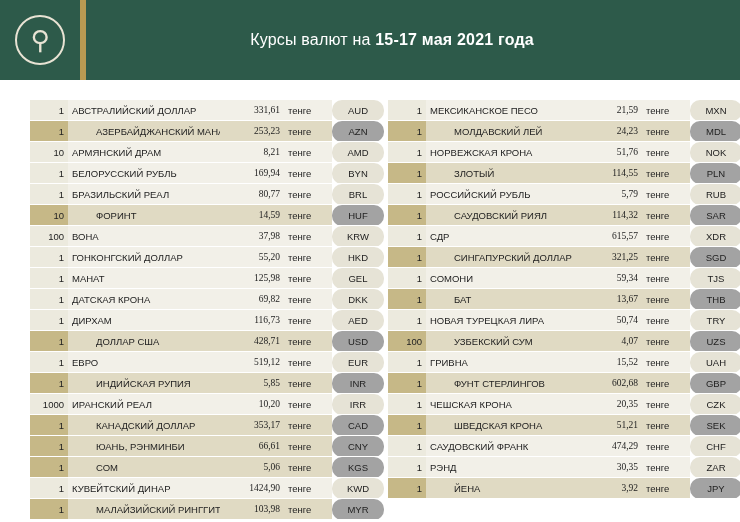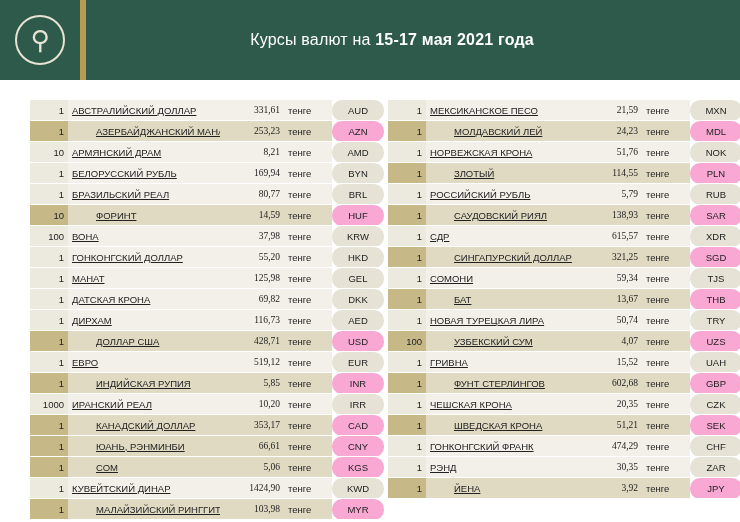--- a/index.html
+++ b/index.html
@@ -115,21 +115,20 @@
   }
   td.qty.hl {
     background: #c6b887;
   }
   td.name {
     width: 144px;
     background: #f2f0e8;
     text-align: left;
     padding-left: 8px;
     font-size: 9.5px;
-    text-decoration: underline;
   }
   td.name.hl {
     background: #e0dac3;
     padding-left: 28px;
   }
   td.rate {
     width: 56px;
     text-align: right;
     background: #f2f0e8;
     padding-right: 8px;
@@ -153,21 +152,21 @@
   }
   td.code {
     width: 44px;
     text-align: center;
     background: #e6e3d6;
     color: #333333;
     font-size: 9.5px;
     border-radius: 10px;
   }
   td.code.hl {
-    background: #f9a8d4;
+    background: #a3a3a3;
   }
 
   
   .col-inner {
     border-left: 0px solid transparent;
   }
 </style>
 </head>
 <body>
 
@@ -369,21 +368,21 @@
               <tr>
                 <td class="qty">1</td>
                 <td class="name">РОССИЙСКИЙ РУБЛЬ</td>
                 <td class="rate">5,79</td>
                 <td class="unit">тенге</td>
                 <td class="code">RUB</td>
               </tr>
               <tr>
                 <td class="qty hl">1</td>
                 <td class="name hl">САУДОВСКИЙ РИЯЛ</td>
-                <td class="rate hl">138,93</td>
+                <td class="rate hl">114,32</td>
                 <td class="unit hl">тенге</td>
                 <td class="code hl">SAR</td>
               </tr>
               <tr>
                 <td class="qty">1</td>
                 <td class="name">СДР</td>
                 <td class="rate">615,57</td>
                 <td class="unit">тенге</td>
                 <td class="code">XDR</td>
               </tr>
@@ -445,21 +444,21 @@
               </tr>
               <tr>
                 <td class="qty hl">1</td>
                 <td class="name hl">ШВЕДСКАЯ КРОНА</td>
                 <td class="rate hl">51,21</td>
                 <td class="unit hl">тенге</td>
                 <td class="code hl">SEK</td>
               </tr>
               <tr>
                 <td class="qty">1</td>
-                <td class="name">ГОНКОНГСКИЙ ФРАНК</td>
+                <td class="name">САУДОВСКИЙ ФРАНК</td>
                 <td class="rate">474,29</td>
                 <td class="unit">тенге</td>
                 <td class="code">CHF</td>
               </tr>
               <tr>
                 <td class="qty">1</td>
                 <td class="name">РЭНД</td>
                 <td class="rate">30,35</td>
                 <td class="unit">тенге</td>
                 <td class="code">ZAR</td>

